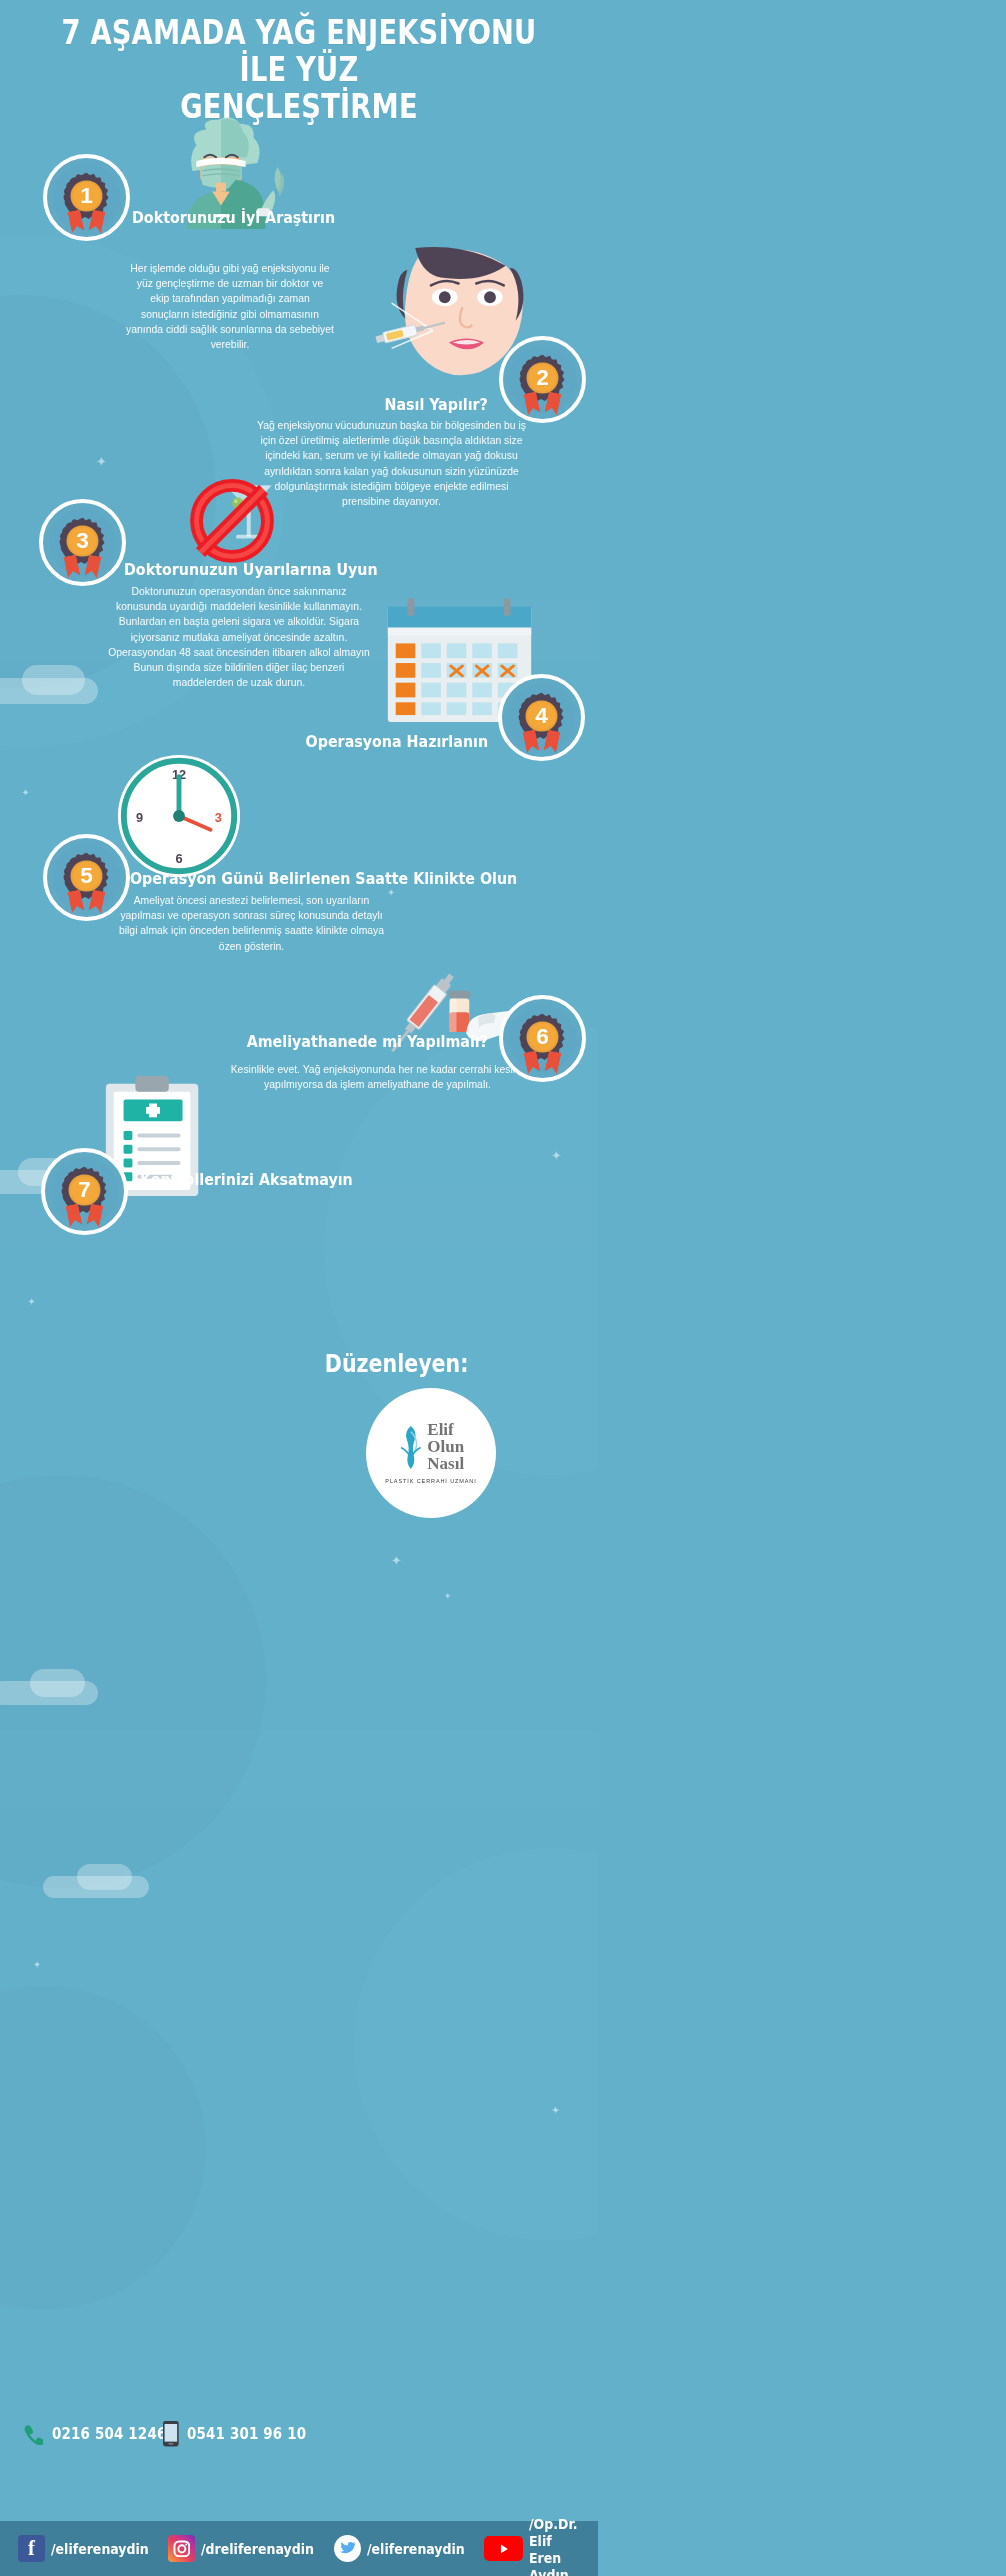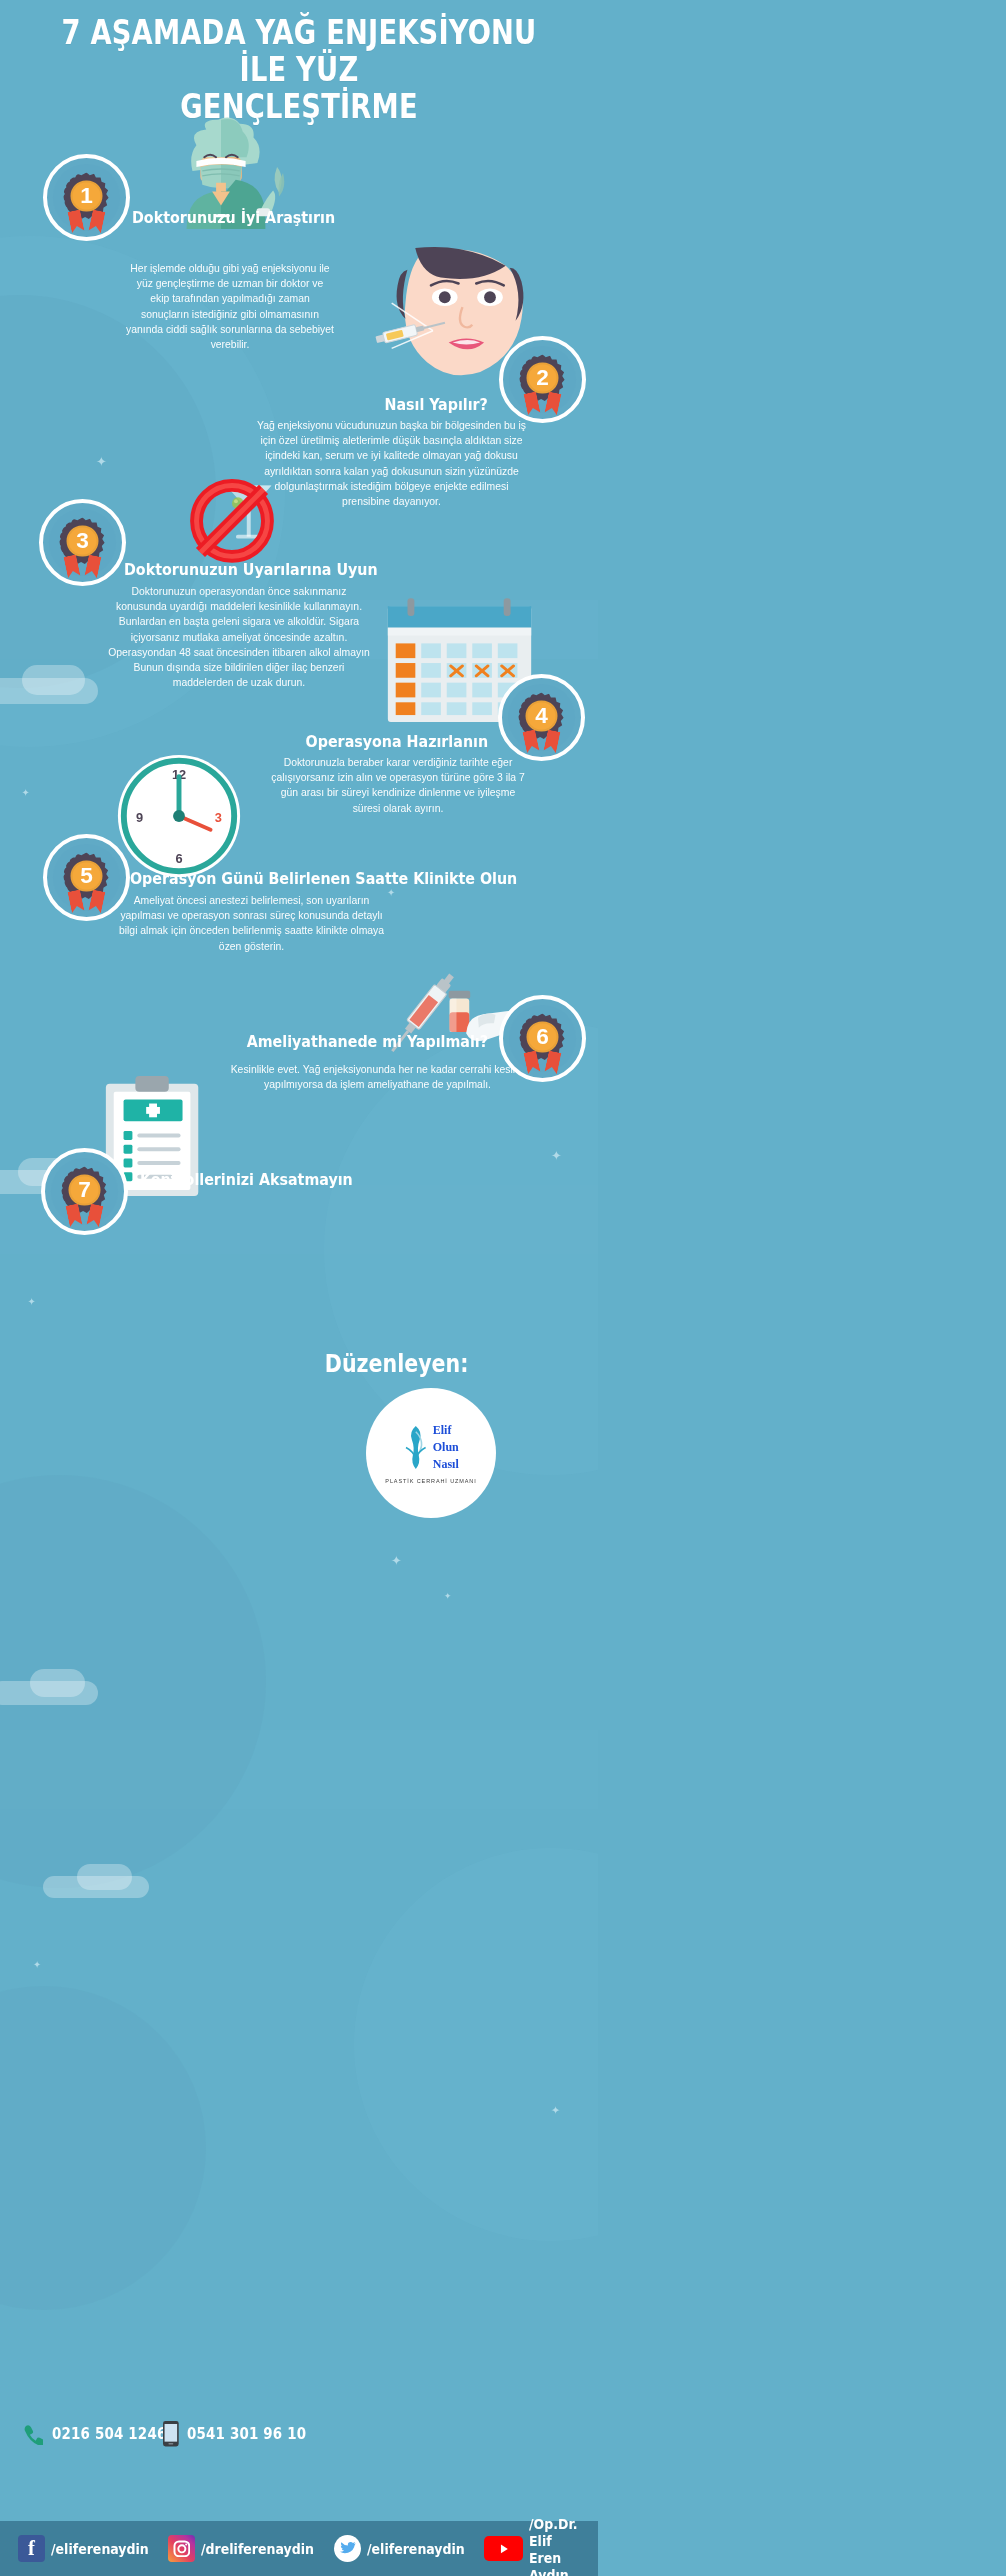--- a/index.html
+++ b/index.html
@@ -63,21 +63,21 @@
     position:absolute; color:#ffffff; font-size:10.4px; line-height:15.2px;
     text-align:center; z-index:5; opacity:.97;
   }
 
   
   .credit { position:absolute; color:#ffffff; font-weight:bold;
             font-family:"Liberation Sans Narrow","DejaVu Sans Condensed","Liberation Sans",sans-serif;
             font-size:24.6px; transform:scaleX(.93); transform-origin:right center; }
   .logoCircle { position:absolute; width:130px; height:130px; border-radius:50%;
                 background:#ffffff; display:flex; align-items:center; justify-content:center; }
-  .logoName { color:#1d4ed8; font-family:"Liberation Serif",serif; font-size:12px;
+  .logoName { color:#737373; font-family:"Liberation Serif",serif; font-size:17px;
               line-height:16.7px; font-weight:bold; text-align:left; }
   .logoSub { color:#3b3b3b; font-size:5.5px; letter-spacing:0.9px; text-align:center;
              margin-top:4.9px; }
 
   .contactRow { position:absolute; display:flex; align-items:center; }
   .contactTxt { color:#ffffff; font-weight:bold; font-size:15.7px; letter-spacing:0.2px;
                 font-family:"Liberation Sans Narrow","DejaVu Sans Condensed","Liberation Sans",sans-serif;
                 transform:scaleX(.95); transform-origin:left center; }
   .socialBar { position:absolute; left:0; bottom:0; width:598px; height:55px;
                background:#3f7f9a; display:flex; align-items:center; padding-left:17.7px; gap:5.9px; }
@@ -275,21 +275,20 @@
     <div class="medal">
       <div class="starburst"></div>
       <div class="ribbonL"></div>
       <div class="ribbonR"></div>
       <div class="disc">
         <span class="num">4</span>
       </div>
     </div>
   </div>
   <div class="stepHead r" style="right:110px;top:732px;text-align:right;">Operasyona Hazırlanın</div>
-  <div class="stepBody" style="left:267px;top:755px;width:262px;">Doktorunuzla beraber karar verdiğiniz tarihte eğer çalışıyorsanız izin alın ve operasyon türüne göre 3 ila 7 gün arası bir süreyi kendinize dinlenme ve iyileşme süresi olarak ayırın.</div>
 
   <svg style="position:absolute;left:112px;top:749px;" width="134" height="134" viewBox="0 0 136 136">
     <circle cx="68" cy="68" r="62" fill="#ffffff"></circle>
     <circle cx="68" cy="68" r="56" fill="none" stroke="#2aa79a" stroke-width="6"></circle>
     <text x="68" y="30" font-family="Liberation Sans, sans-serif" font-size="13" font-weight="bold" fill="#4e4456" text-anchor="middle">12</text>
     <text x="108" y="74" font-family="Liberation Sans, sans-serif" font-size="13" font-weight="bold" fill="#e8503a" text-anchor="middle">3</text>
     <text x="68" y="116" font-family="Liberation Sans, sans-serif" font-size="13" font-weight="bold" fill="#4e4456" text-anchor="middle">6</text>
     <text x="28" y="74" font-family="Liberation Sans, sans-serif" font-size="13" font-weight="bold" fill="#4e4456" text-anchor="middle">9</text>
     <line x1="68" y1="68" x2="68" y2="28" stroke="#2aa79a" stroke-width="5" stroke-linecap="round"></line>
     <line x1="68" y1="68" x2="100" y2="82" stroke="#e8503a" stroke-width="4" stroke-linecap="round"></line>

